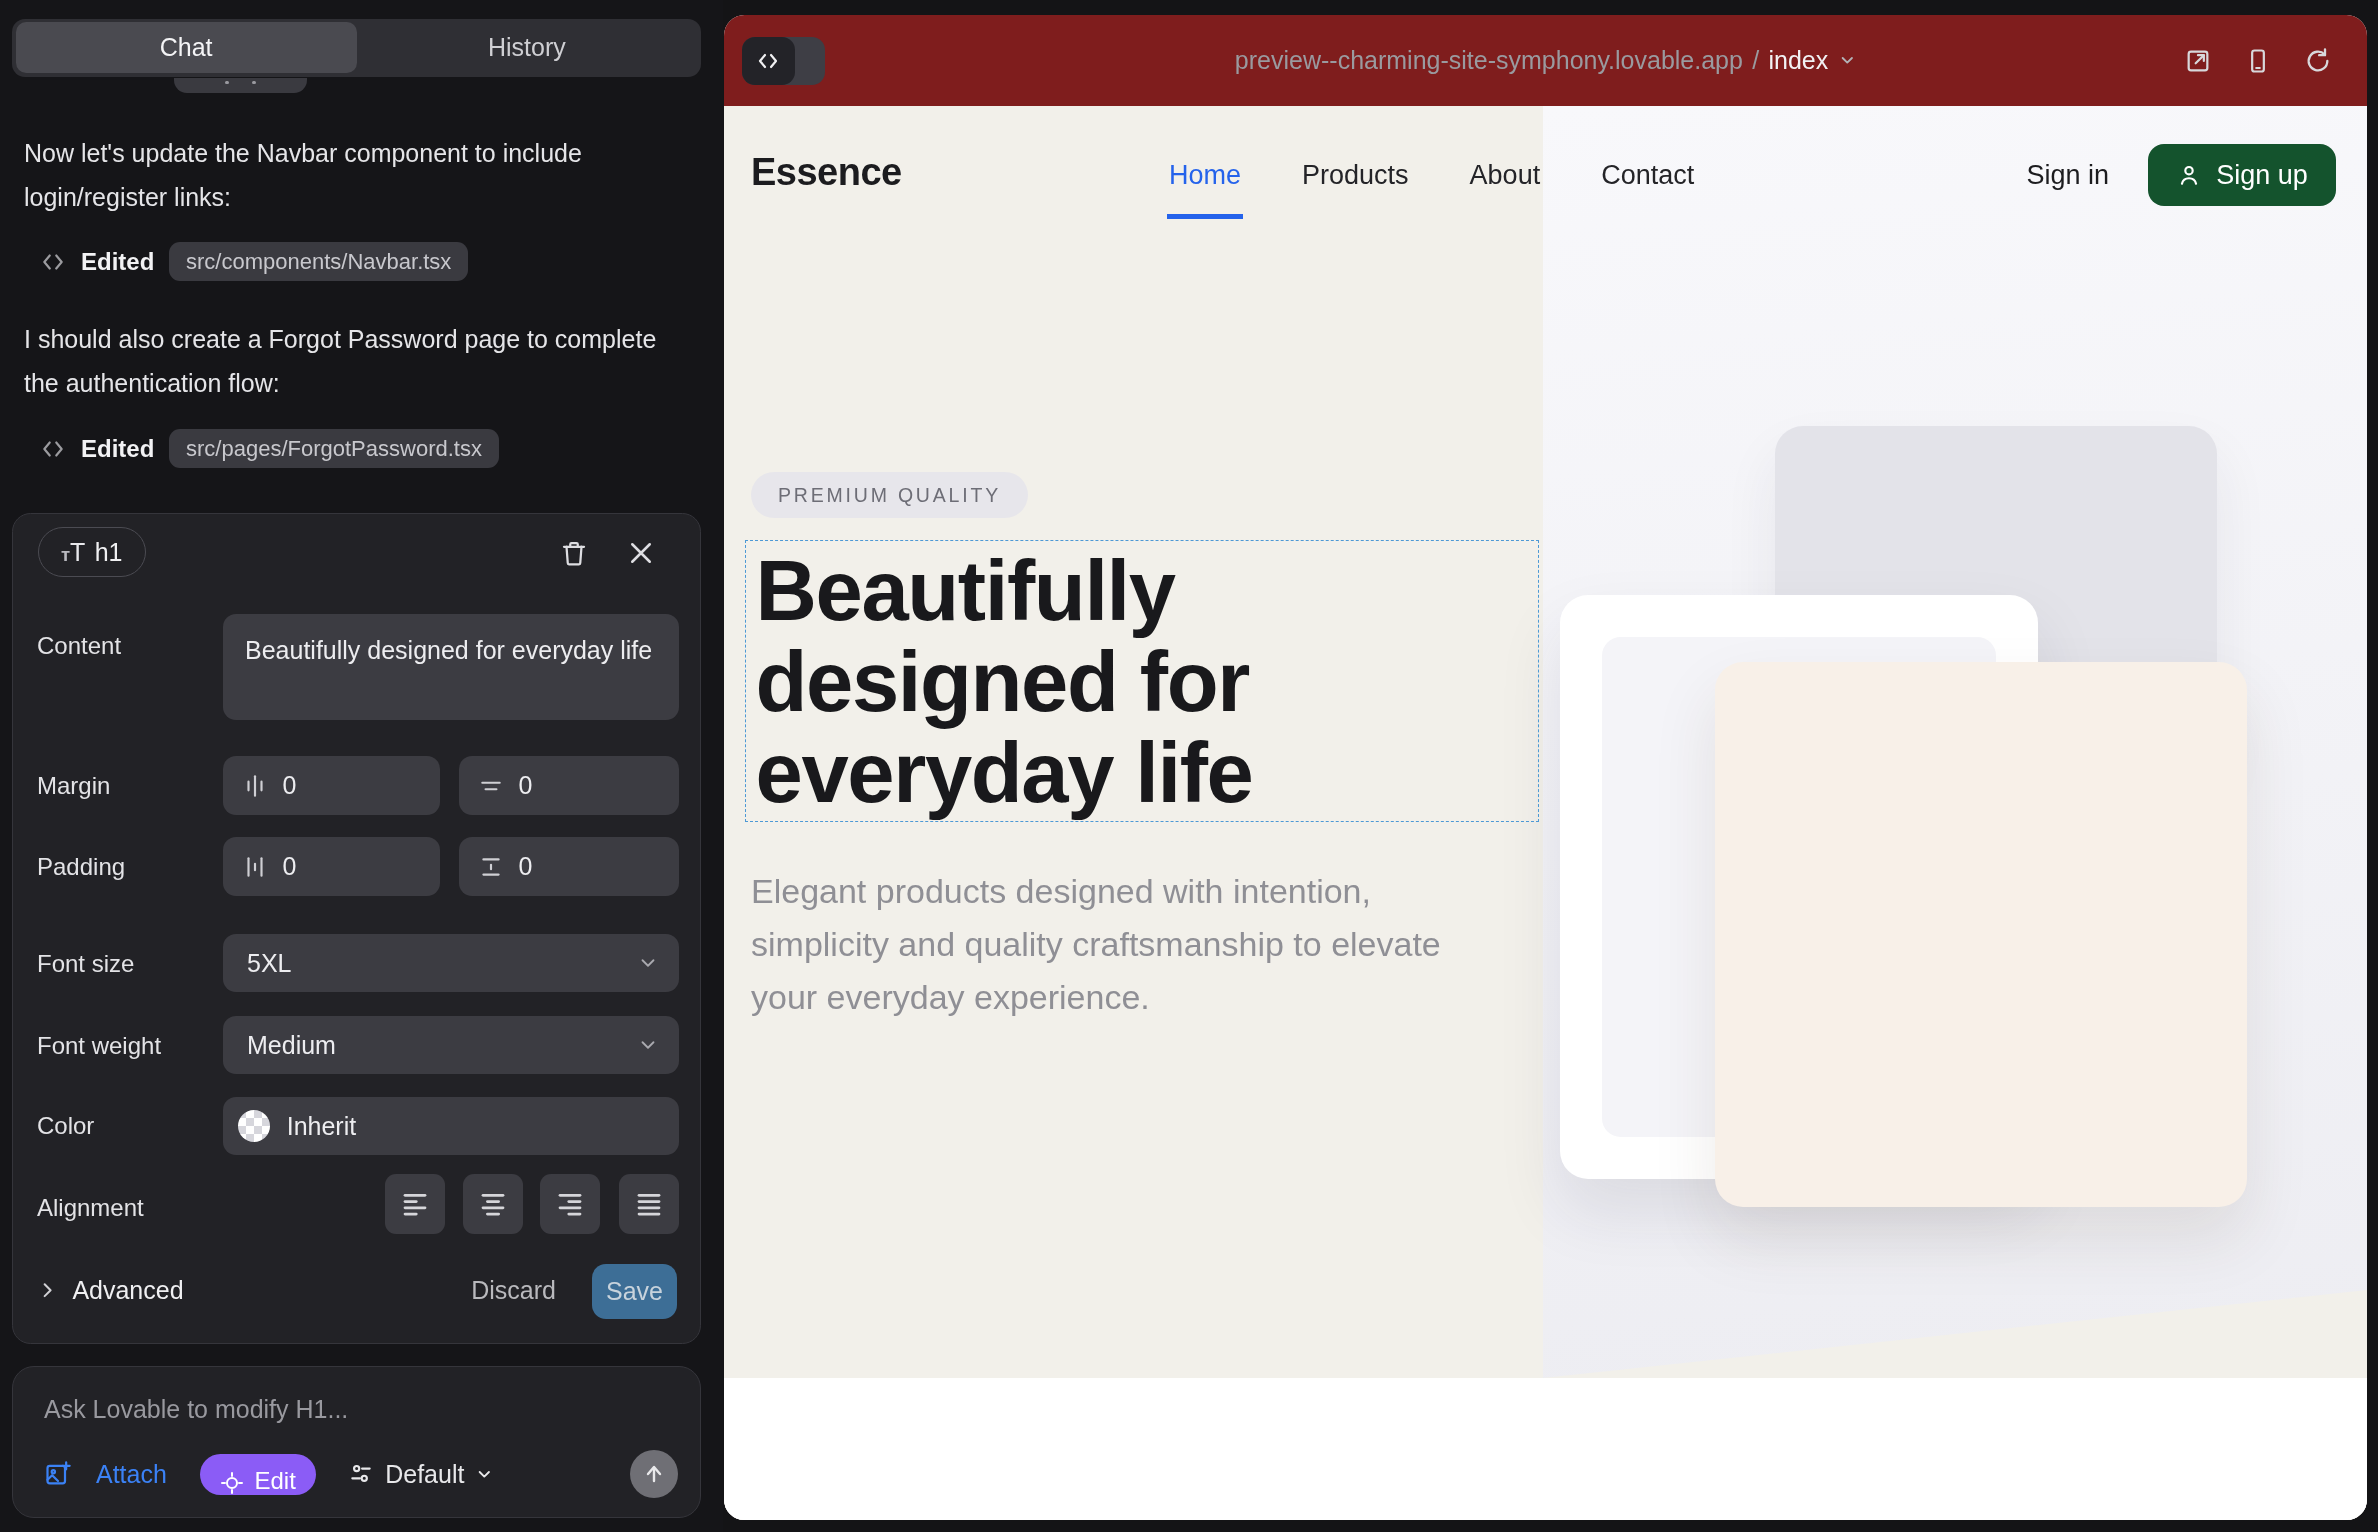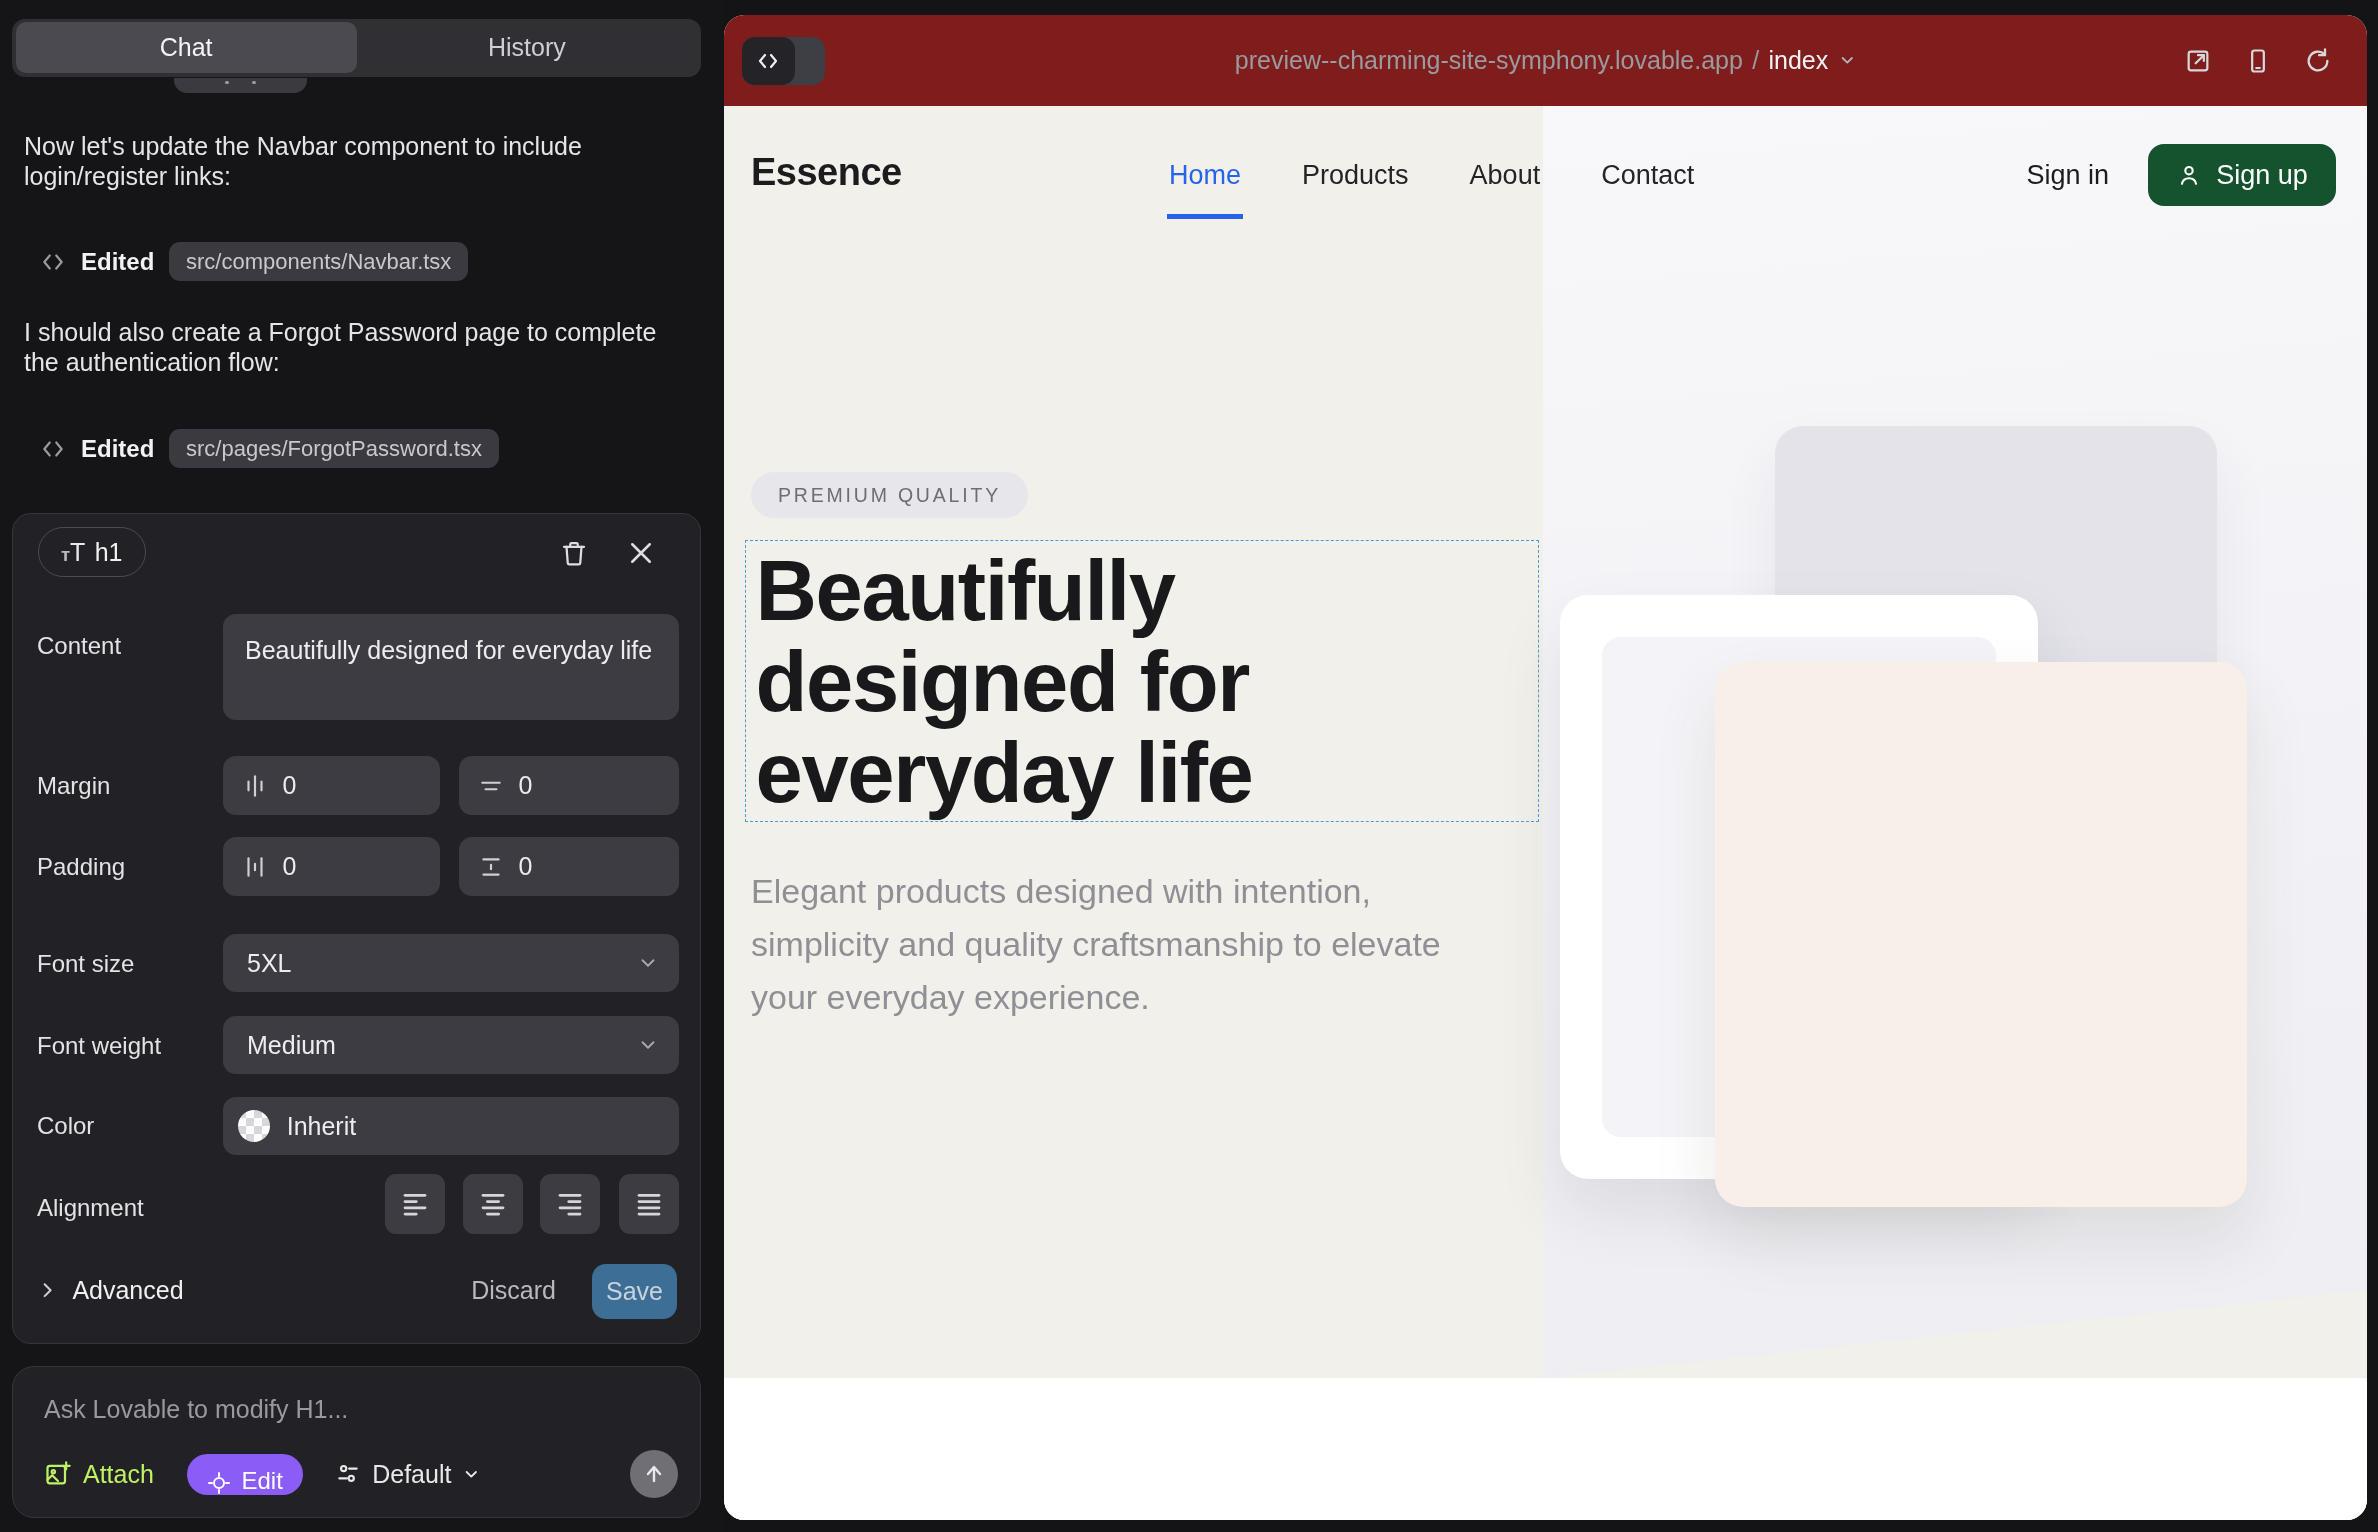--- a/index.html
+++ b/index.html
@@ -10,21 +10,21 @@
   
   #sidebar { position:absolute; left:0; top:0; width:723px; height:1532px; background:#151518; }
 
   .tabs { position:absolute; left:12px; top:18.6px; width:689px; height:58px; background:#2f2f34; border-radius:13px; display:flex; padding:3.7px; }
   .tab { flex:1; display:flex; align-items:center; justify-content:center; font-size:25px; color:#cfcfd3; border-radius:10.2px; cursor:pointer; }
   .tab.active { background:#4a4a50; color:#f4f4f6; }
 
   .scroll-pill { position:absolute; left:174px; top:78px; width:133px; height:15px; background:#3a3a40; border-radius:0 0 13px 13px; }
   .scroll-pill .dot { position:absolute; top:2.8px; width:3.7px; height:3.7px; border-radius:50%; background:#9a9aa0; }
 
-  .msg { position:absolute; left:24px; width:655px; font-size:25px; line-height:30px; color:#e5e5e8; }
+  .msg { position:absolute; left:24px; width:655px; font-size:25px; line-height:44px; color:#e5e5e8; }
   .edited-row { position:absolute; left:40px; height:39px; display:flex; align-items:center; gap:15px; }
   .edited-row .code-ic { color:#9b9b9f; }
   .edited-label { font-size:24px; font-weight:700; color:#f2f2f4; }
   .file-pill { background:#3a3a40; color:#c8c8cd; font-size:22px; padding:6.5px 16.7px; border-radius:11px; }
 
   
   #editor { position:absolute; left:12px; top:513px; width:689px; height:831px; background:#222226; border:0.9px solid #35353b; border-radius:18.6px; }
   .tag-pill { position:absolute; left:25px; top:13px; height:50px; border:1.9px solid #4b4b52; border-radius:927px; display:flex; align-items:center; gap:9.3px; padding:0 22px; color:#f0f0f2; }
   .tt-small { font-size:18.6px; color:#b9b9bf; font-weight:700; }
   .tt-big { font-size:25px; color:#e9e9ec; font-weight:400; }
@@ -38,21 +38,21 @@
   .swatch { width:32px; height:32px; border-radius:50%; margin:0 16.7px 0 15px; background-color:#fff; background-image:repeating-conic-gradient(#ffffff 0 25%, #d6d6dc 0 50%); background-size:16px 16px; }
   .advanced { position:absolute; left:24px; top:762px; display:flex; align-items:center; gap:15px; color:#f0f0f2; font-size:25px; font-weight:500; cursor:pointer; }
   .advanced .chev { color:#d0d0d4; }
   #discard-btn { position:absolute; right:144px; top:762px; font-size:25px; color:#b9b9bd; cursor:pointer; }
   #save-btn { position:absolute; right:23px; top:750px; width:85px; height:55px; background:#3d6e96; border-radius:14px; color:#c8d3dc; font-size:25px; font-weight:500; display:flex; align-items:center; justify-content:center; cursor:pointer; }
 
   
   #composer { position:absolute; left:12px; top:1366px; width:689px; height:152px; background:#222226; border:0.9px solid #35353b; border-radius:22px; }
   .placeholder { position:absolute; left:31px; top:28px; font-size:25px; color:#99999f; }
   .composer-row { position:absolute; left:31px; right:22px; bottom:18.6px; height:48px; display:flex; align-items:center; }
-  .attach { display:flex; align-items:center; gap:11px; color:#bef264; font-size:25px; cursor:pointer; }
+  .attach { display:flex; align-items:center; gap:24px; color:#3b82f6; font-size:25px; cursor:pointer; }
   .edit-pill { margin-left:33px; height:41px; padding:0 20.4px; border-radius:20.4px; background:#8b5cf6; color:#fff; font-size:24px; display:flex; align-items:flex-end; gap:10.2px; cursor:pointer; }
   .mode { margin-left:32px; display:flex; align-items:center; gap:11px; color:#e8e8ea; font-size:25px; cursor:pointer; }
   .send-btn { margin-left:auto; width:48px; height:48px; border-radius:50%; background:#6f6f75; display:flex; align-items:center; justify-content:center; color:#e9e9eb; cursor:pointer; }
 
   
   #preview { position:absolute; left:724px; top:15px; width:1643px; height:1505px; border-radius:20.4px; overflow:hidden; background:#fff; }
   #chrome { position:absolute; left:0; top:0; right:0; height:91px; background:#7f1d1d; display:flex; align-items:center; }
   .view-toggle { position:absolute; left:17.6px; top:22px; width:83px; height:48px; background:#3e3e45; border-radius:13px; cursor:pointer; }
   .view-toggle .seg { position:absolute; left:0; top:0; width:53px; height:48px; background:#232328; border-radius:13px; display:flex; align-items:center; justify-content:center; color:#f0f0f2; }
   .urlbar { margin:0 auto; display:flex; align-items:center; gap:9.3px; font-size:25px; cursor:pointer; }

